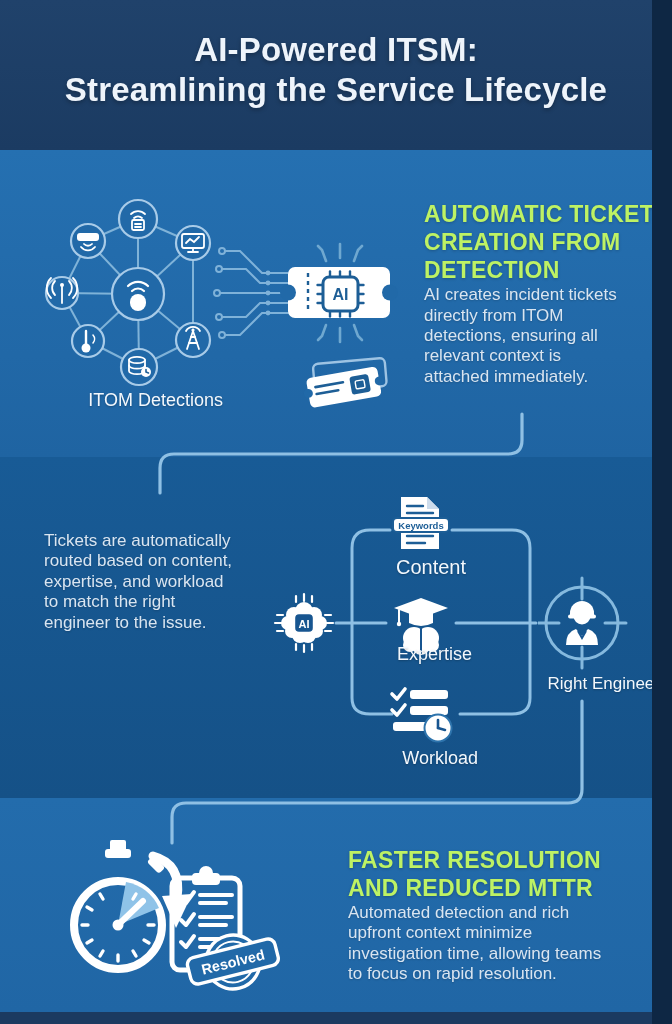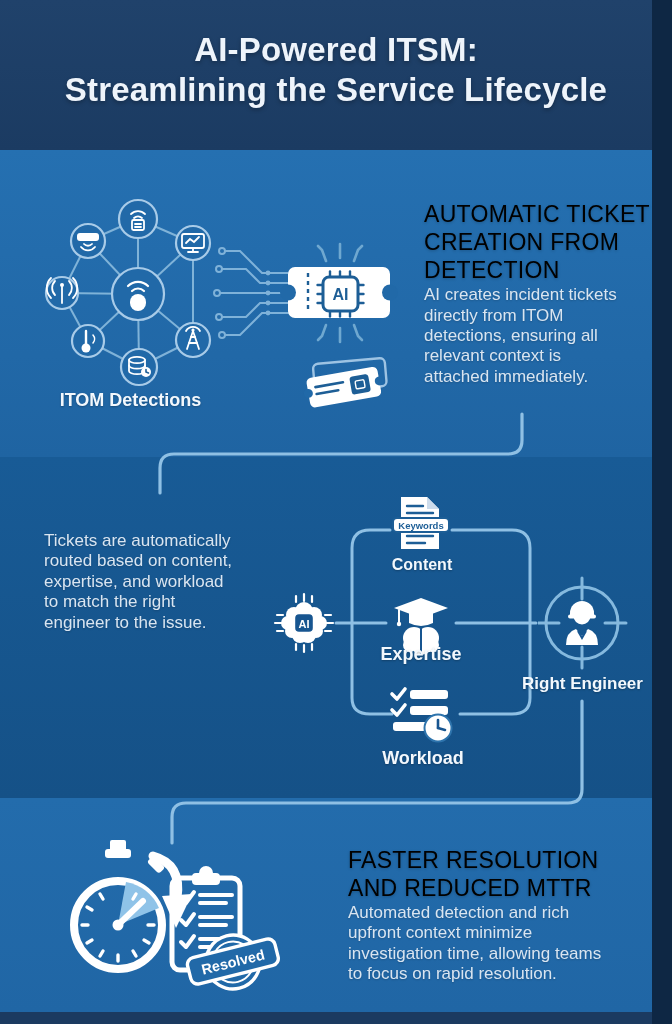--- a/index.html
+++ b/index.html
@@ -16,41 +16,41 @@
   .band.footer{top:1012px;height:12px;background:#1b3a60;}
 
   .abs{position:absolute;}
   .page-title{
     top:30px;left:0;width:672px;text-align:center;
     font-size:33px;font-weight:700;color:#eef4fb;line-height:1.22;
     letter-spacing:.2px;white-space:pre-line;
     text-shadow:0 2px 4px rgba(0,0,0,.28);
   }
   .sec-head{
-    font-weight:400;color:#000000;letter-spacing:.3px;white-space:pre-line;
+    font-weight:700;color:#bef264;letter-spacing:.3px;white-space:pre-line;
     text-shadow:0 1px 3px rgba(0,0,0,.22);
   }
   .sec-body{
     font-weight:400;color:#d9e5f1;white-space:pre-line;
     font-size:17px;line-height:1.2;margin-top:1px;
     text-shadow:0 1px 2px rgba(0,0,0,.18);
   }
   .t1{left:424px;top:200px;width:232px;}
   .t1 .sec-head{font-size:23px;line-height:1.22;}
   .t2{left:44px;top:530px;width:248px;}
   .t2 .sec-head{font-size:24px;line-height:1.2;}
   .t3{left:348px;top:846px;width:300px;}
   .t3 .sec-head{font-size:23px;line-height:1.22;}
 
   .diagram-label{
-    font-weight:700;color:#f3f8fd;text-align:center;
+    font-weight:400;color:#f3f8fd;text-align:right;
     text-shadow:0 1px 2px rgba(0,0,0,.25);
   }
   .lbl-itom{left:38px;top:390px;width:185px;font-size:18px;}
-  .lbl-content{left:378px;top:556px;width:88px;font-size:16px;}
+  .lbl-content{left:378px;top:556px;width:88px;font-size:20px;}
   .lbl-expertise{left:370px;top:644px;width:102px;font-size:18px;}
   .lbl-workload{left:368px;top:748px;width:110px;font-size:18px;}
   .lbl-engineer{left:505px;top:674px;width:155px;font-size:17px;}
 
   svg{display:block;}
   .lines{left:0;top:0;pointer-events:none;}
 </style>
 </head>
 <body>
 

